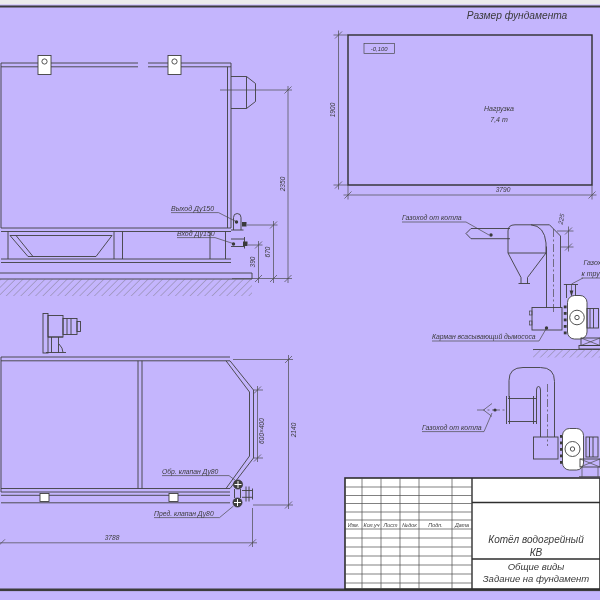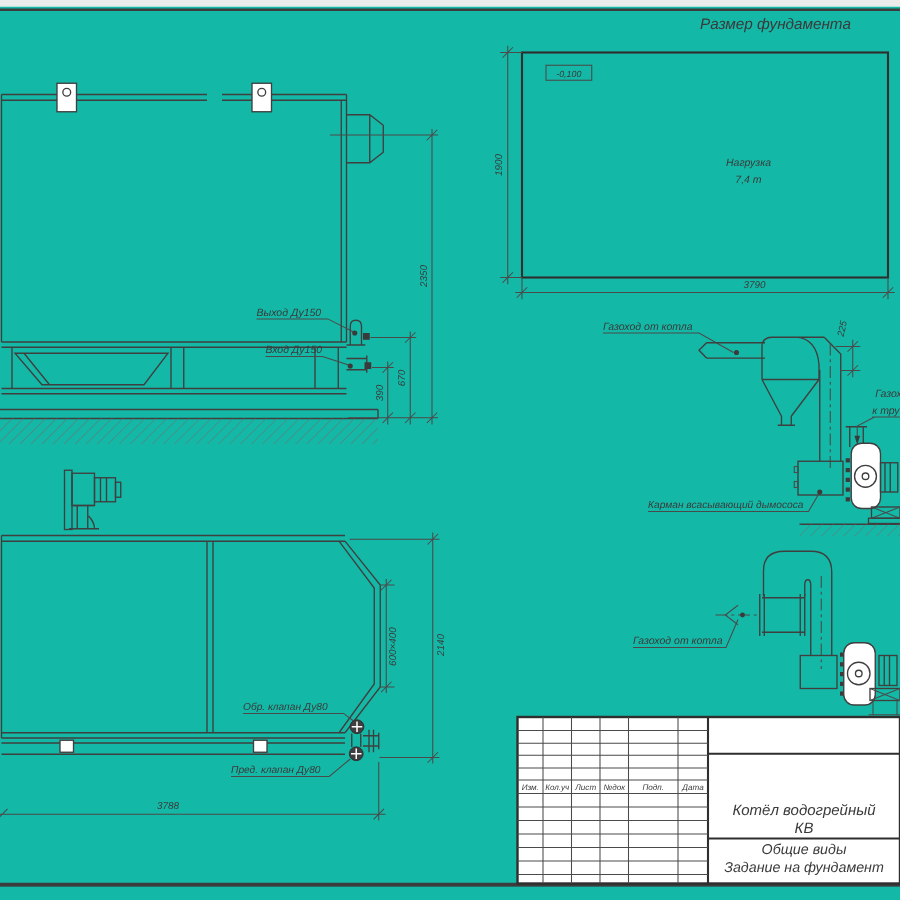--- a/index.html
+++ b/index.html
@@ -1,16 +1,16 @@
 <!DOCTYPE html>
 <html><head>
 <meta charset="utf-8">
 <style>
   html,body{margin:0;padding:0;background:#fcfcfc;}
-  #sheet{position:relative;width:600px;height:600px;background:#14b8a6;overflow:hidden;}
+  #sheet{position:relative;width:600px;height:600px;background:#c4b5fd;overflow:hidden;}
   svg{display:block;}
   .tx{font-family:"Liberation Sans",sans-serif;font-style:italic;fill:#3a3a3a;}
   .ln{stroke:#3f3f3f;stroke-width:0.9;fill:none;}
   .lnt{stroke:#2e2e2e;stroke-width:1.4;fill:none;}
   .thin{stroke:#4a4a4a;stroke-width:0.7;fill:none;}
   .cl{stroke:#4a4a4a;stroke-width:0.7;fill:none;stroke-dasharray:8 2.5 2 2.5;}
   .filldark{fill:#3a3a3a;stroke:none;}
   .wh{fill:#ffffff;}
 </style>
 </head>

